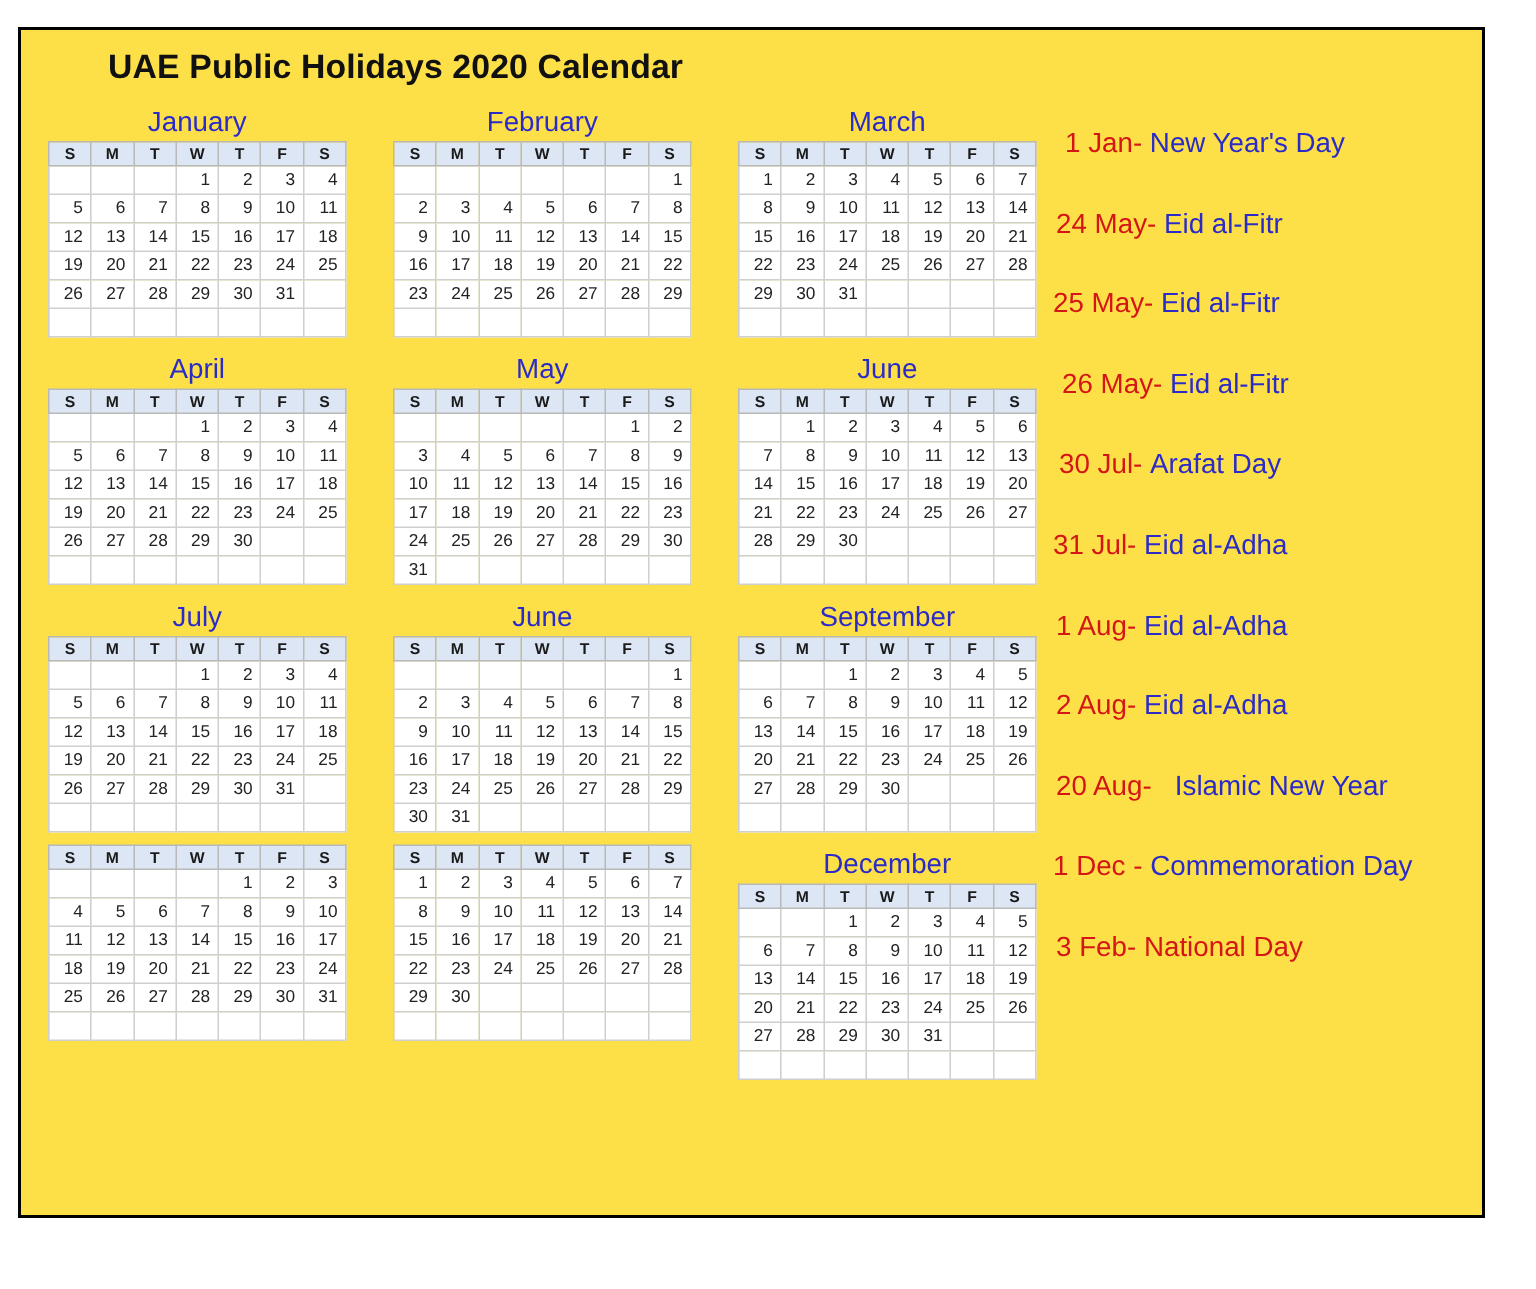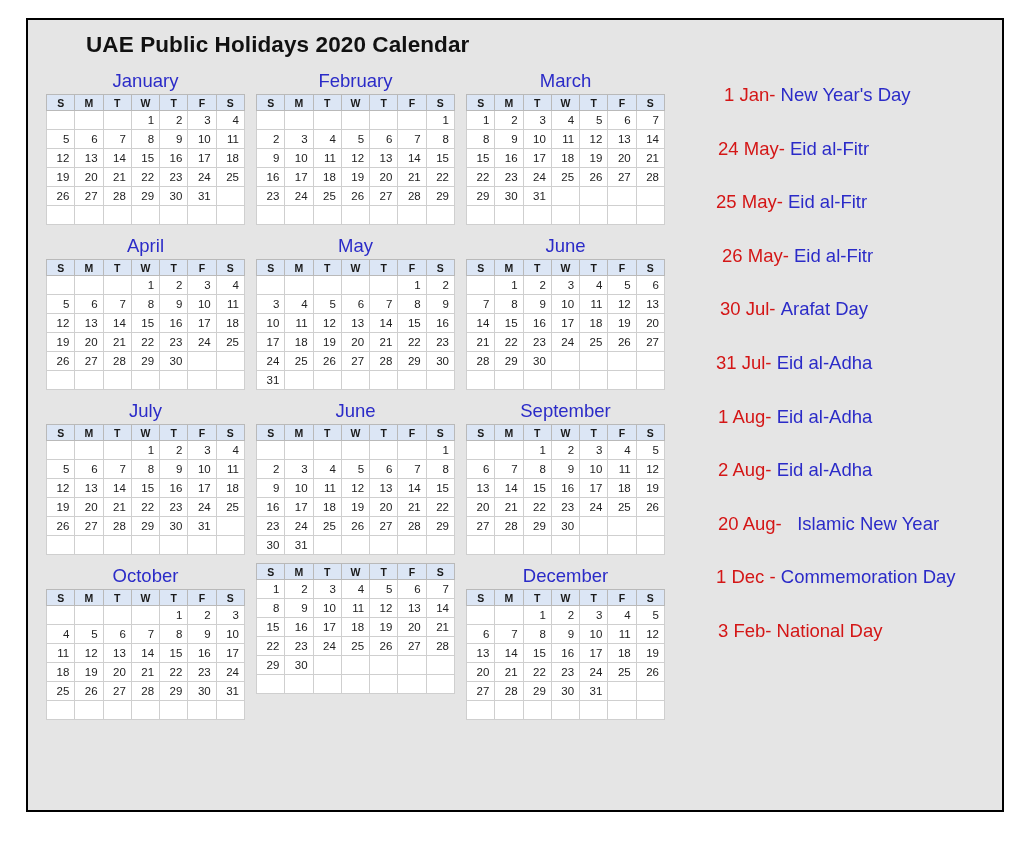--- a/index.html
+++ b/index.html
@@ -8,26 +8,26 @@
     background: #ffffff;
   }
   body {
     width: 1024px;
     height: 859px;
     font-family: "Liberation Sans", sans-serif;
     overflow: hidden;
   }
   #page {
     position: absolute;
-    left: 26px;
+    left: 12px;
     top: 18px;
     width: 978px;
     height: 794px;
     border: 2px solid #000000;
-    background: #e5e5e5;
+    background: #fde047;
     box-sizing: border-box;
   }
   #title {
     position: absolute;
     left: 58px;
     top: 12px;
     font-size: 22.5px;
     font-weight: bold;
     color: #111111;
     letter-spacing: 0.1px;
@@ -41,20 +41,21 @@
     height: 744px;
   }
   #months-area {
     position: absolute;
     left: 18px;
     top: 0;
     width: 630px;
   }
   .month-row {
     display: flex;
+    gap: 20px;
   }
   .month {
     width: 199px;
     margin-right: 11px;
     margin-bottom: 8px;
   }
   .month:last-child { margin-right: 0; }
   .month-name {
     text-align: center;
     color: #2b2bc8;
@@ -778,21 +779,20 @@
                   <td></td>
                   <td></td>
                   <td></td>
                 </tr>
               </tbody>
             </table>
           </div>
         </div>
         <div class="month-row">
           <div class="month">
-            <div class="month-name">October</div>
             <table class="cal">
               <thead>
                 <tr>
                   <th>S</th>
                   <th>M</th>
                   <th>T</th>
                   <th>W</th>
                   <th>T</th>
                   <th>F</th>
                   <th>S</th>

